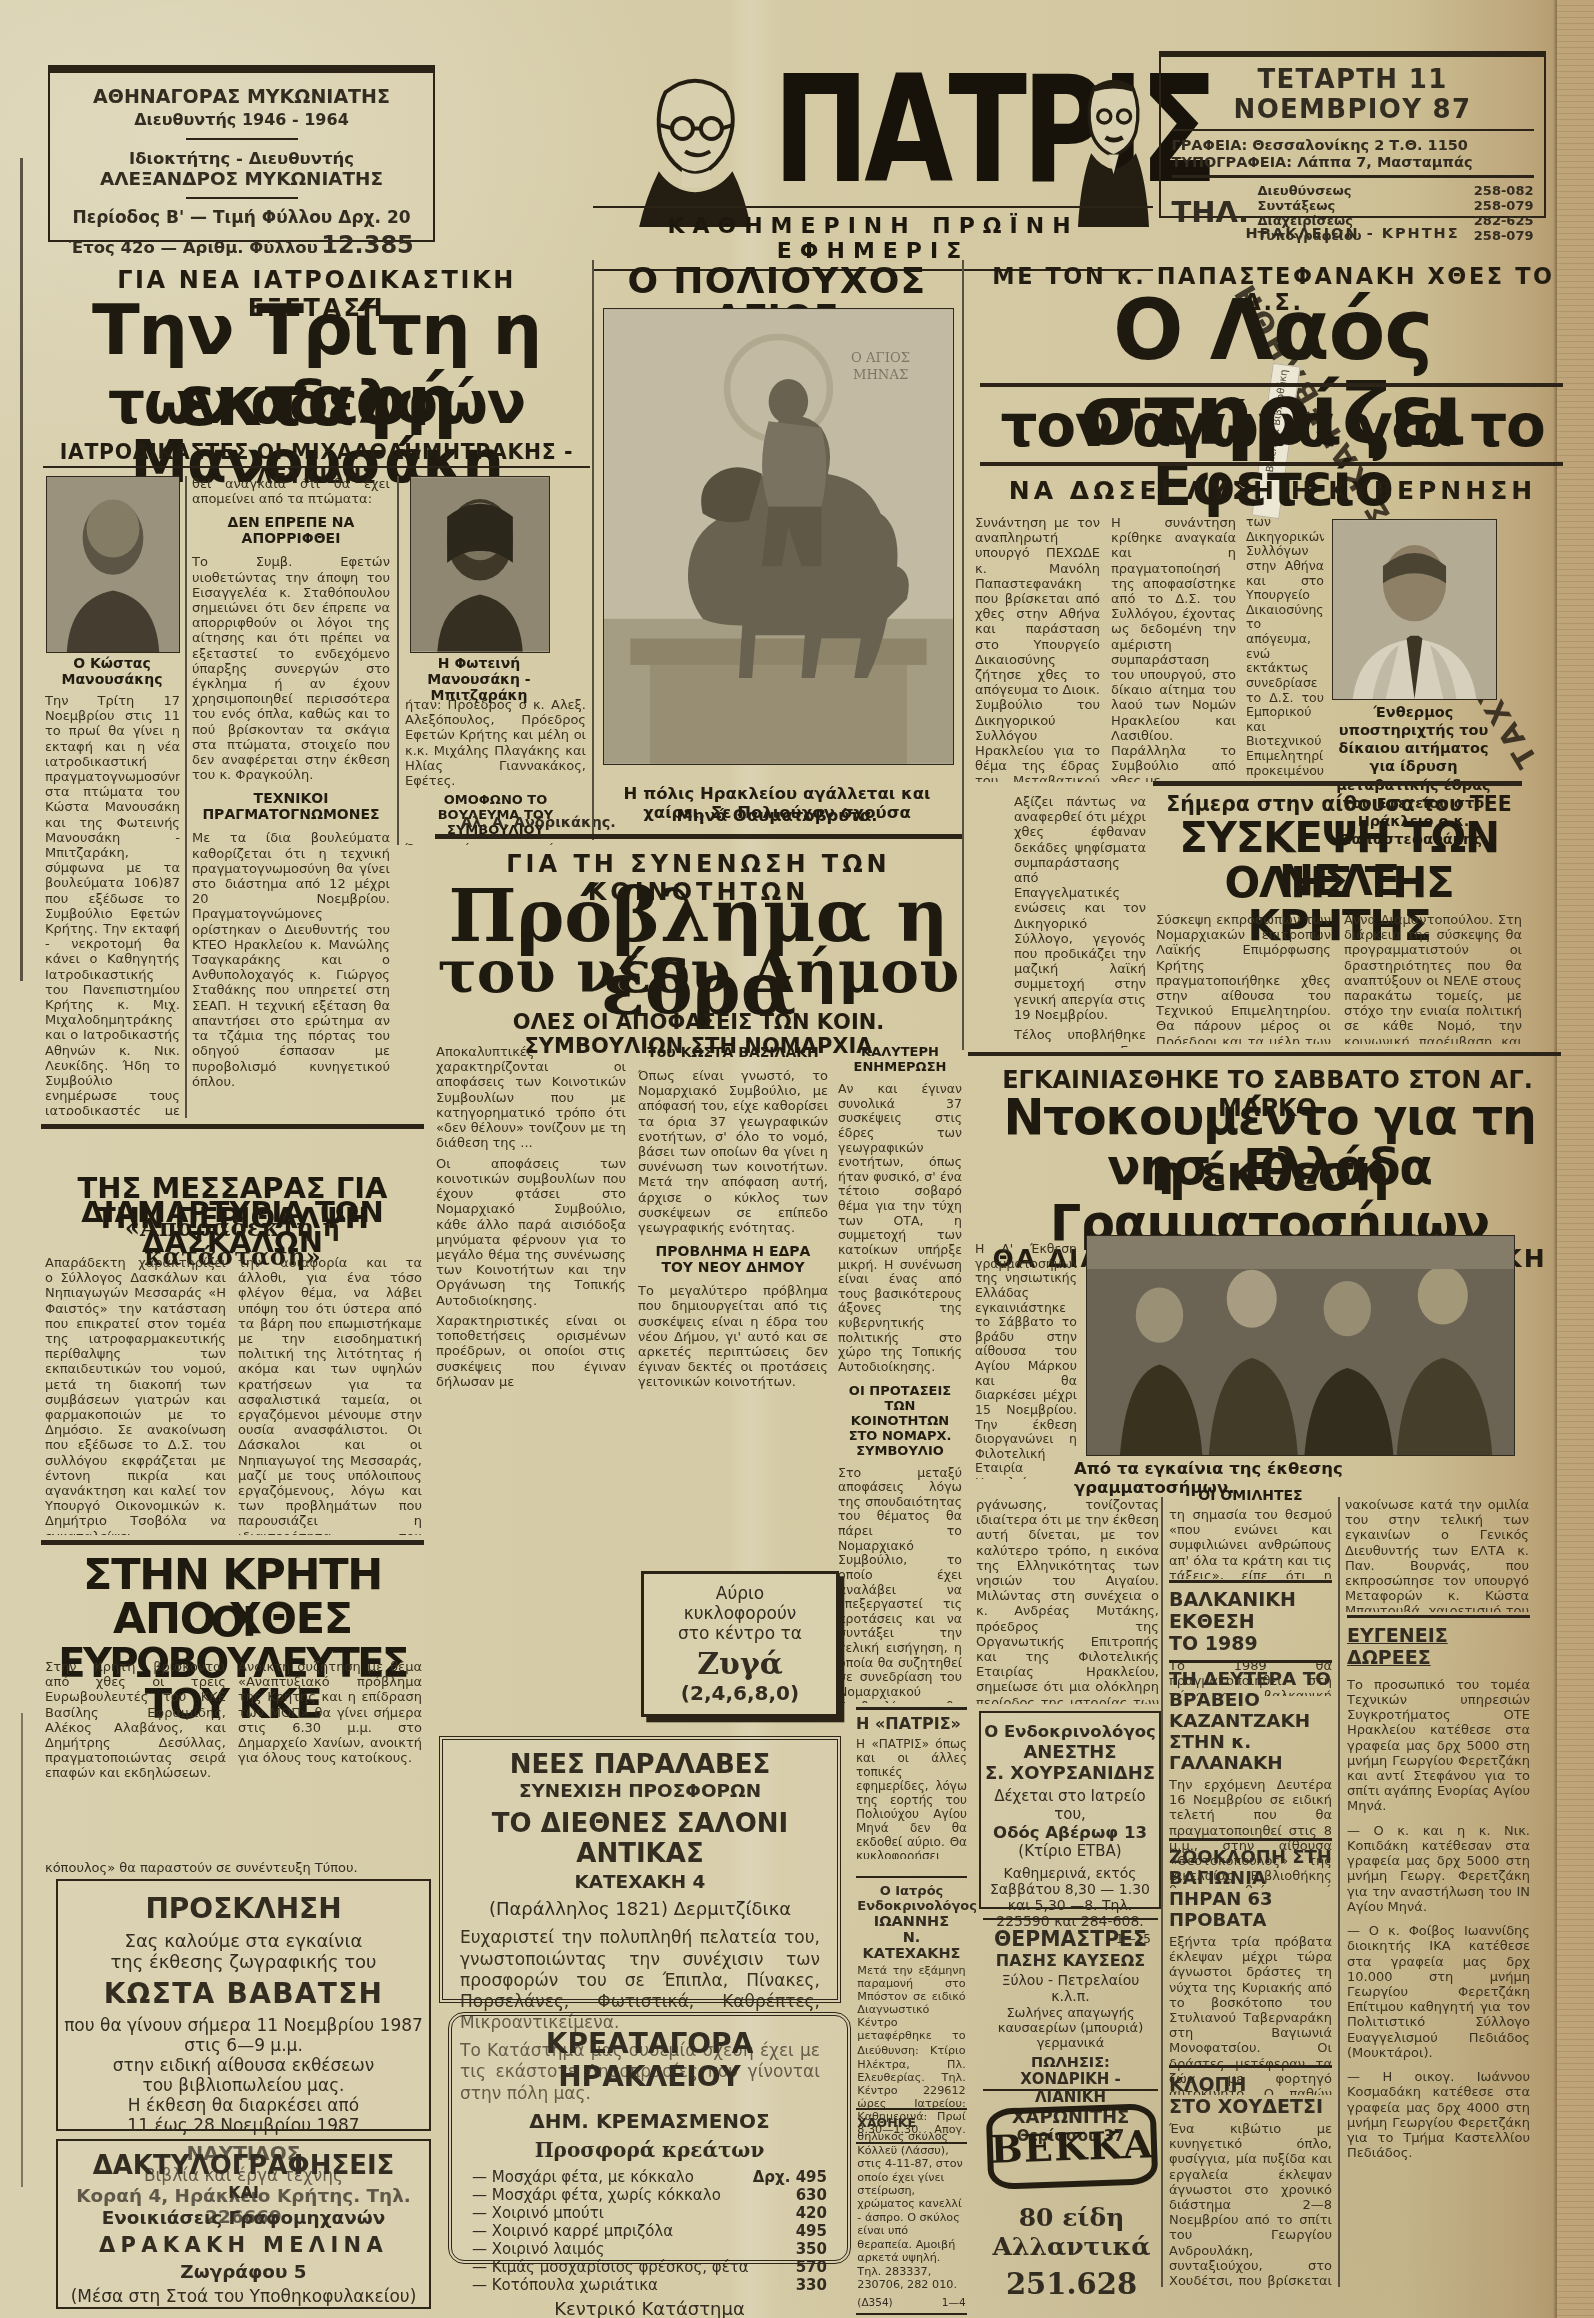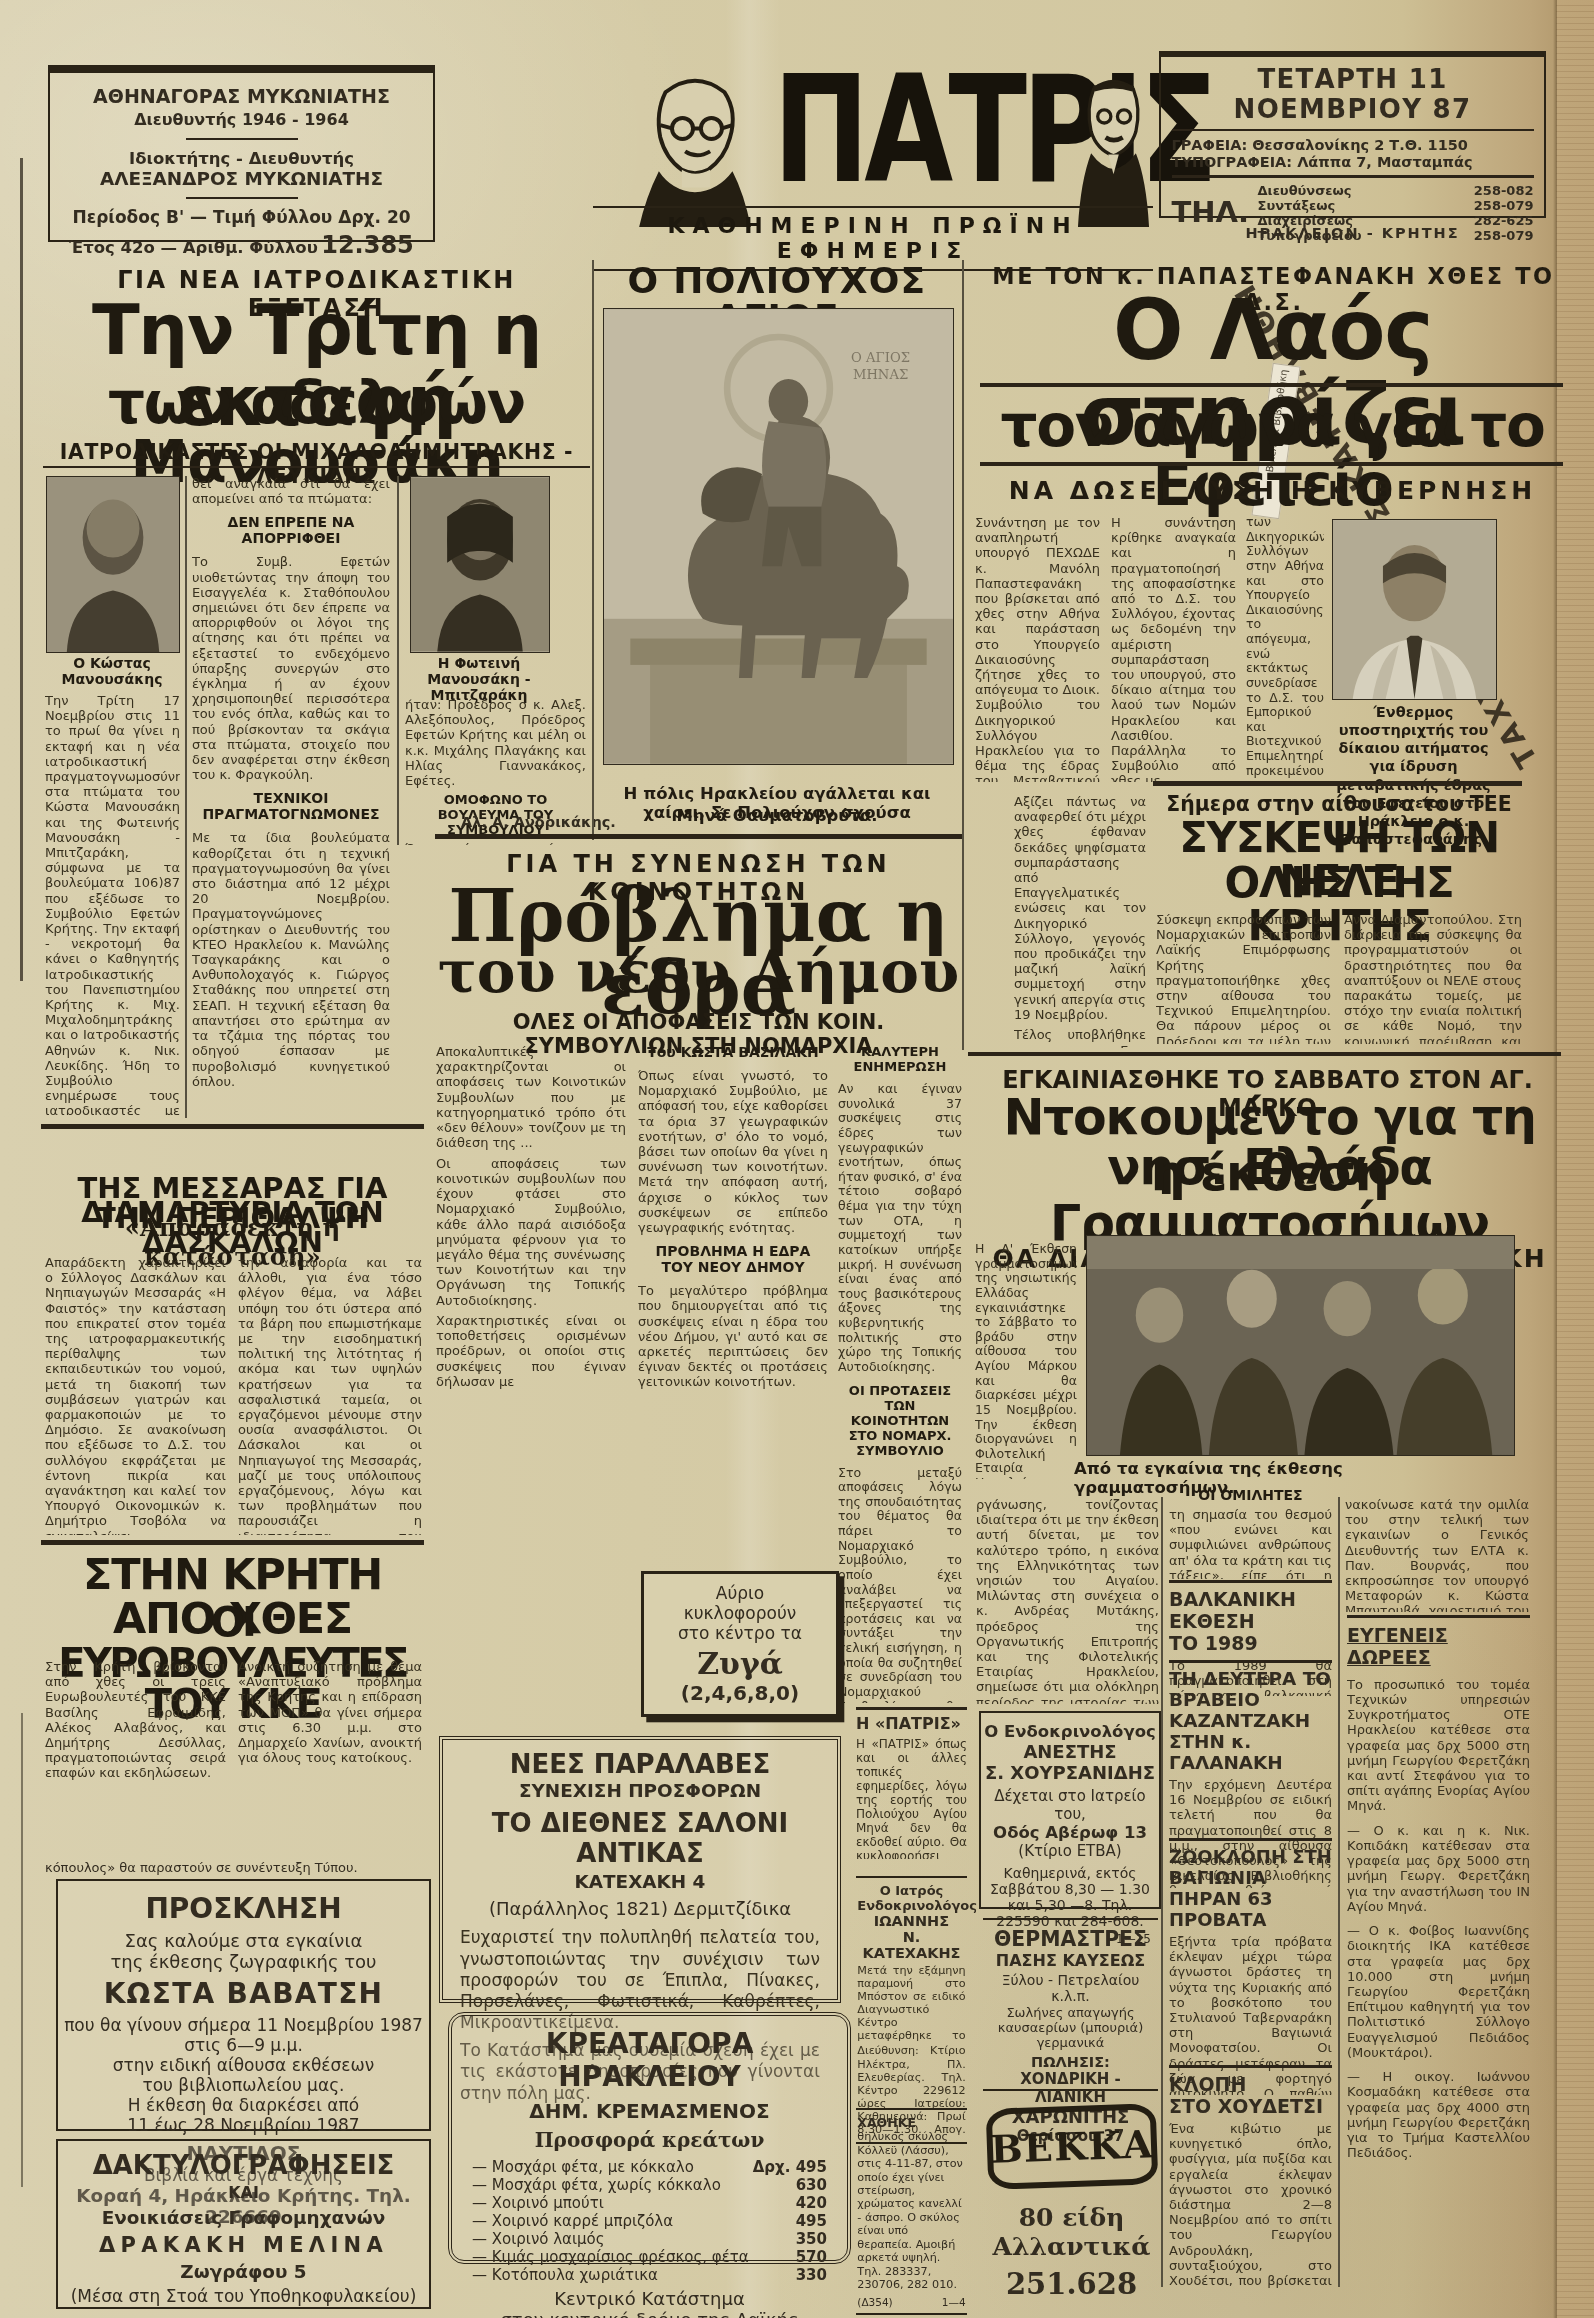--- a/index.html
+++ b/index.html
@@ -372,21 +372,21 @@
     <div class="b" style="font-size:18.4px;margin-top:1.3px;">ΣΥΝΕΧΙΣΗ ΠΡΟΣΦΟΡΩΝ</div>
     <div class="b" style="font-size:26px;margin-top:6.6px;">ΤΟ ΔΙΕΘΝΕΣ ΣΑΛΟΝΙ ΑΝΤΙΚΑΣ</div>
     <div class="b" style="font-size:18.4px;margin-top:2.6px;">ΚΑΤΕΧΑΚΗ 4</div>
     <div style="font-size:18px;margin-top:6.6px;">(Παράλληλος 1821)   Δερμιτζίδικα</div>
     <div class="jt" style="font-size:17px;line-height:1.25;margin-top:8px;text-align:justify;">Ευχαριστεί την πολυπληθή πελατεία του, γνωστοποιώντας την συνέχισιν των προσφορών του σε Έπιπλα, Πίνακες, Πορσελάνες, Φωτιστικά, Καθρέπτες, Μικροαντικείμενα.</div>
     <div class="jt" style="font-size:17px;line-height:1.25;margin-top:6.6px;text-align:justify;">Το Κατάστημά μας ουδεμία σχέση έχει με τις εκάστοτε Δημοπρασίες που γίνονται στην πόλη μας.</div>
   </div>
 
   <div class="boxad dbl" style="left:448px;top:2012px;width:403px;height:252px;padding:10.5px 20px 0 20px;box-sizing:border-box;border-radius:16px;">
     <div class="b ctr" style="font-size:28px;">ΚΡΕΑΤΑΓΟΡΑ ΗΡΑΚΛΕΙΟΥ</div>
-    <div class="b ctr" style="font-size:20px;margin-top:6px;">ΔΗΜ. ΚΡΕΜΑΣΜΕΝΟΣ</div>
+    <div class="b ctr" style="font-size:20px;margin-top:16px;">ΔΗΜ. ΚΡΕΜΑΣΜΕΝΟΣ</div>
     <div class="b ctr serif" style="font-size:20px;margin-top:5.3px;">Προσφορά κρεάτων</div>
     <div style="margin-top:6.6px;font-size:15px;">
       <div style="display:flex;justify-content:space-between;">
           <span>— Μοσχάρι φέτα, με κόκκαλο</span>
           <span class="b">Δρχ. 495</span>
         </div>
       <div style="display:flex;justify-content:space-between;">
           <span>— Μοσχάρι φέτα, χωρίς κόκκαλο</span>
           <span class="b">630</span>
         </div>

